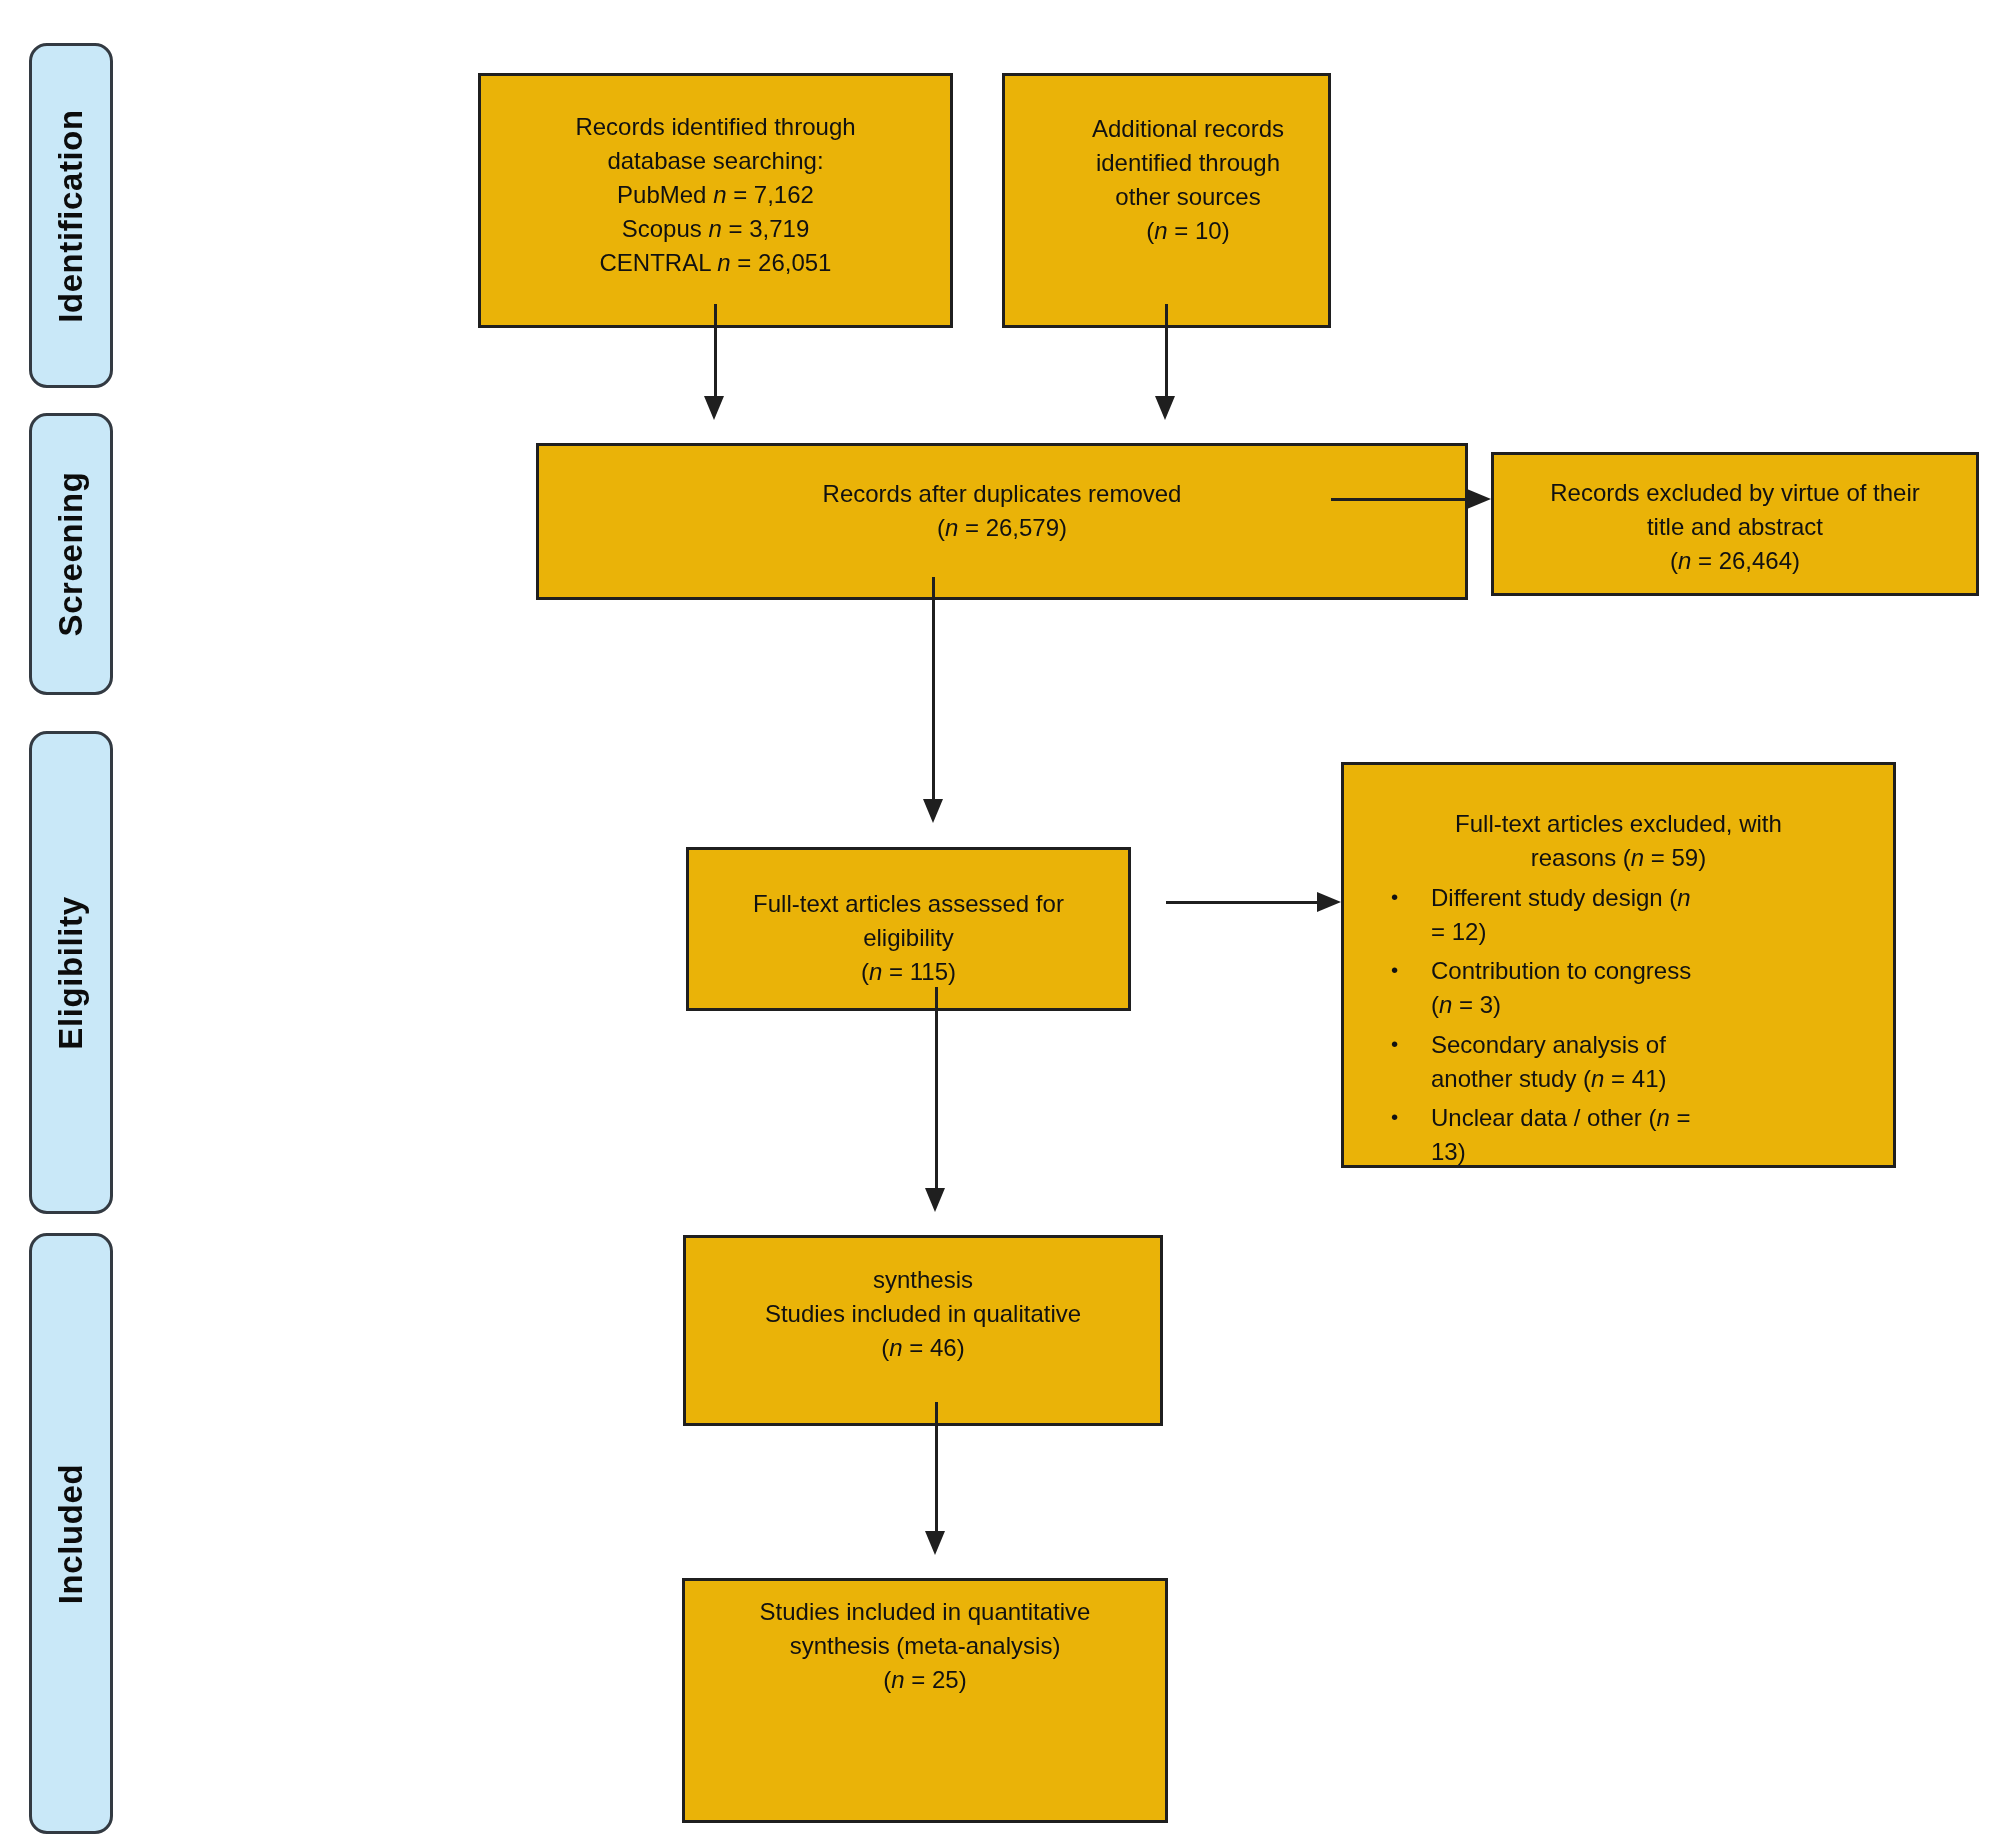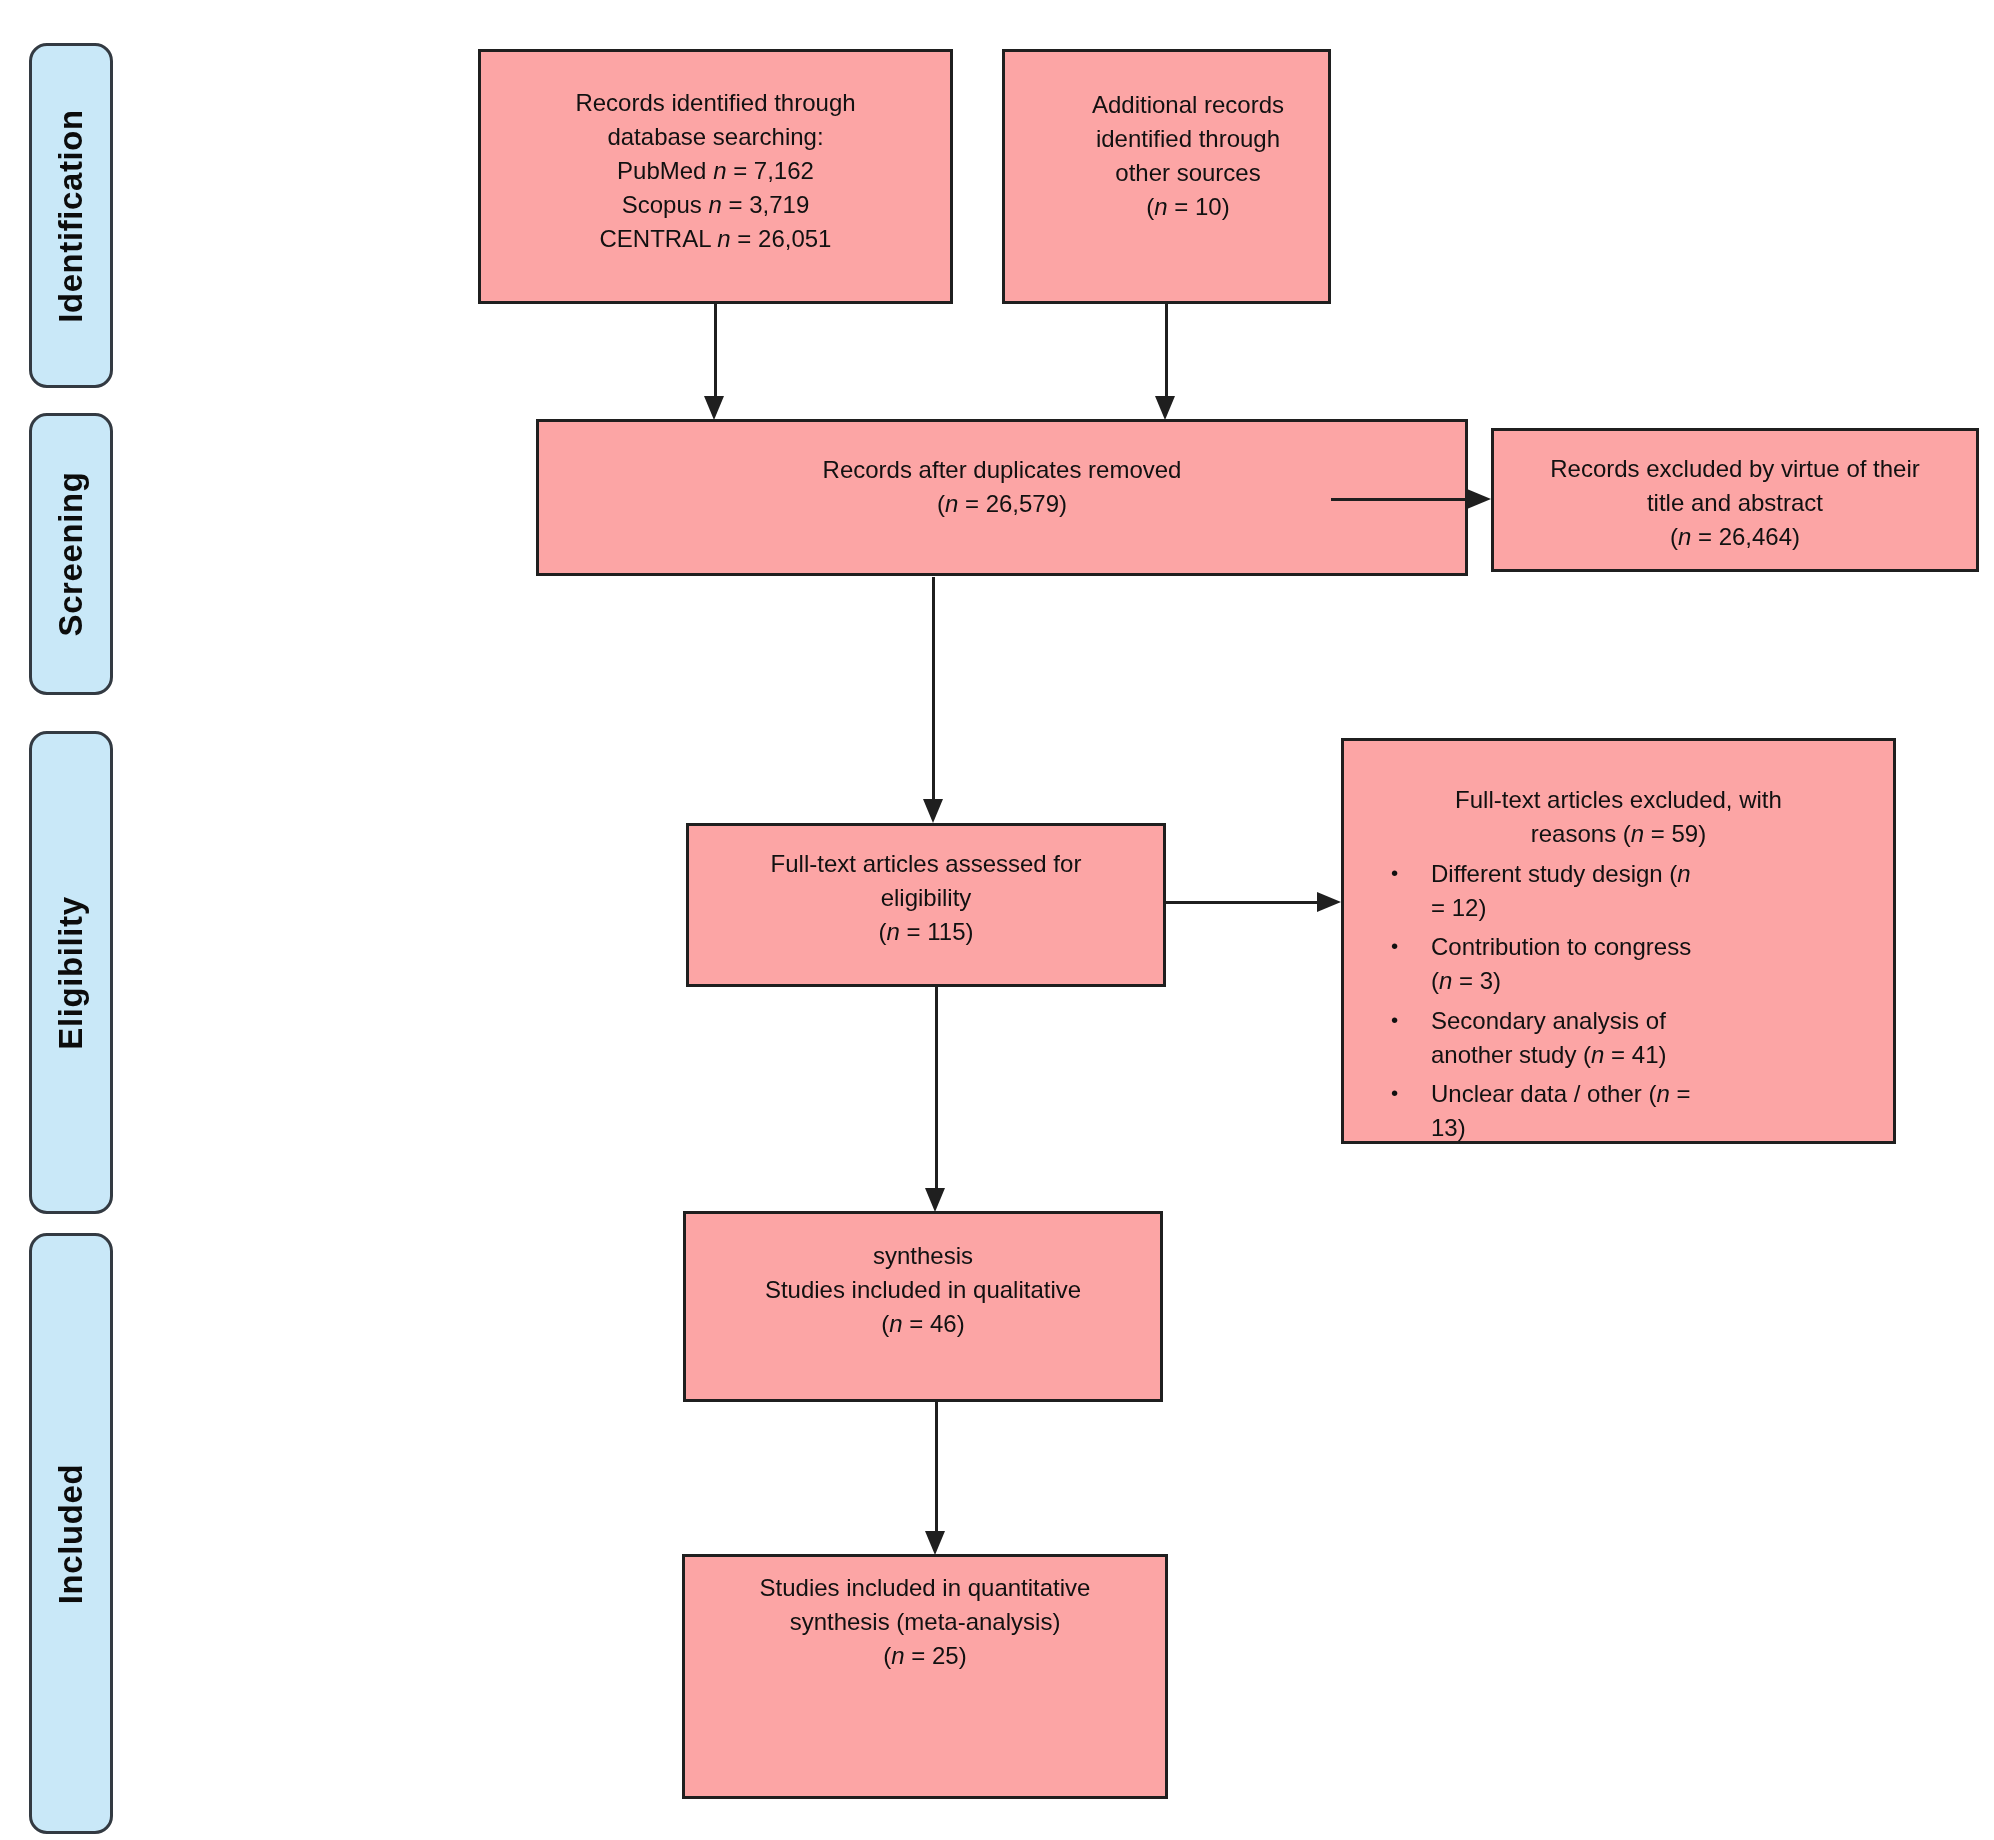--- a/index.html
+++ b/index.html
@@ -10,22 +10,22 @@
   body{width:1995px;height:1840px;font-family:"Liberation Sans", sans-serif;color:var(--text);}
   .canvas{position:absolute;left:0;top:0;width:1995px;height:1840px;background:#ffffff;overflow:hidden;}
 
   
   .stage{position:absolute;left:29px;width:84px;box-sizing:border-box;
     background:var(--stage-fill);border:3px solid var(--stage-border);border-radius:18px;
     display:flex;align-items:center;justify-content:center;}
   .stage .lbl{transform:rotate(-90deg);white-space:nowrap;font-weight:bold;font-size:33px;letter-spacing:0.6px;color:#0c0c0c;}
 
   
-  .box{position:absolute;box-sizing:border-box;background:#fca5a5;border:3px solid var(--box-border);
-    font-size:24px;line-height:34px;text-align:center;}
+  .box{position:absolute;box-sizing:border-box;background:#eab308;border:3px solid var(--box-border);
+    font-size:24px;line-height:34px;text-align:center;margin-top:24px;}
   .ln{white-space:nowrap;}
   .it{font-style:italic;}
 
   
   .bullets{margin-top:6px;}
   .bullet-item{position:relative;text-align:left;padding-left:87px;margin-bottom:5.4px;}
   .bullet-item .mark{position:absolute;left:47px;top:-1.2px;font-size:20.5px;}
 
   
   .vline,.hline{position:absolute;background:var(--arrow);}
@@ -73,21 +73,21 @@
     <div class="ln"><span>Records after duplicates removed</span></div>
     <div class="ln"><span>(</span><span class="it">n</span><span> = 26,579)</span></div>
   </div>
 
   <div class="box" style="left:1491px;top:428px;width:488px;height:144px;padding-top:20.5px;">
     <div class="ln"><span>Records excluded by virtue of their</span></div>
     <div class="ln"><span>title and abstract</span></div>
     <div class="ln"><span>(</span><span class="it">n</span><span> = 26,464)</span></div>
   </div>
 
-  <div class="box" style="left:686px;top:823px;width:480px;height:164px;padding-top:21px;">
+  <div class="box" style="left:686px;top:823px;width:445px;height:164px;padding-top:37px;">
     <div class="ln"><span>Full-text articles assessed for</span></div>
     <div class="ln"><span>eligibility</span></div>
     <div class="ln"><span>(</span><span class="it">n</span><span> = 115)</span></div>
   </div>
 
   <div class="box" style="left:1341px;top:738px;width:555px;height:406px;padding-top:42px;">
     <div class="ln"><span>Full-text articles excluded, with</span></div>
     <div class="ln"><span>reasons (</span><span class="it">n</span><span> = 59)</span></div>
     <div class="bullets">
       <div class="bullet-item">

